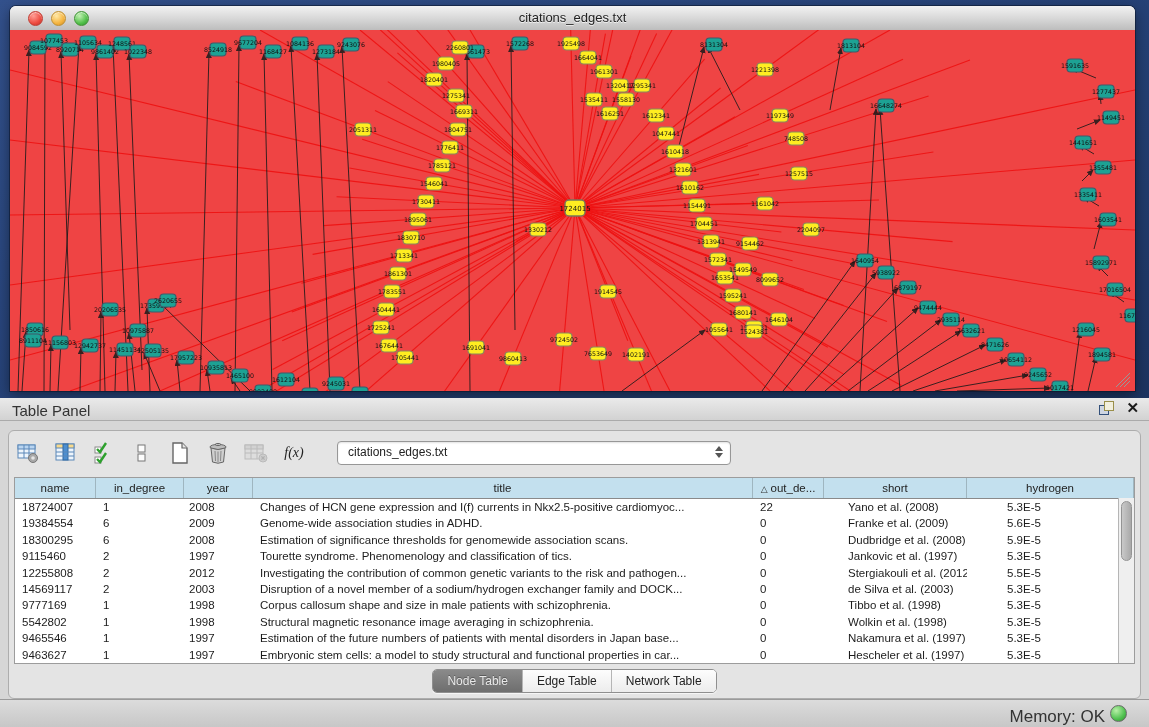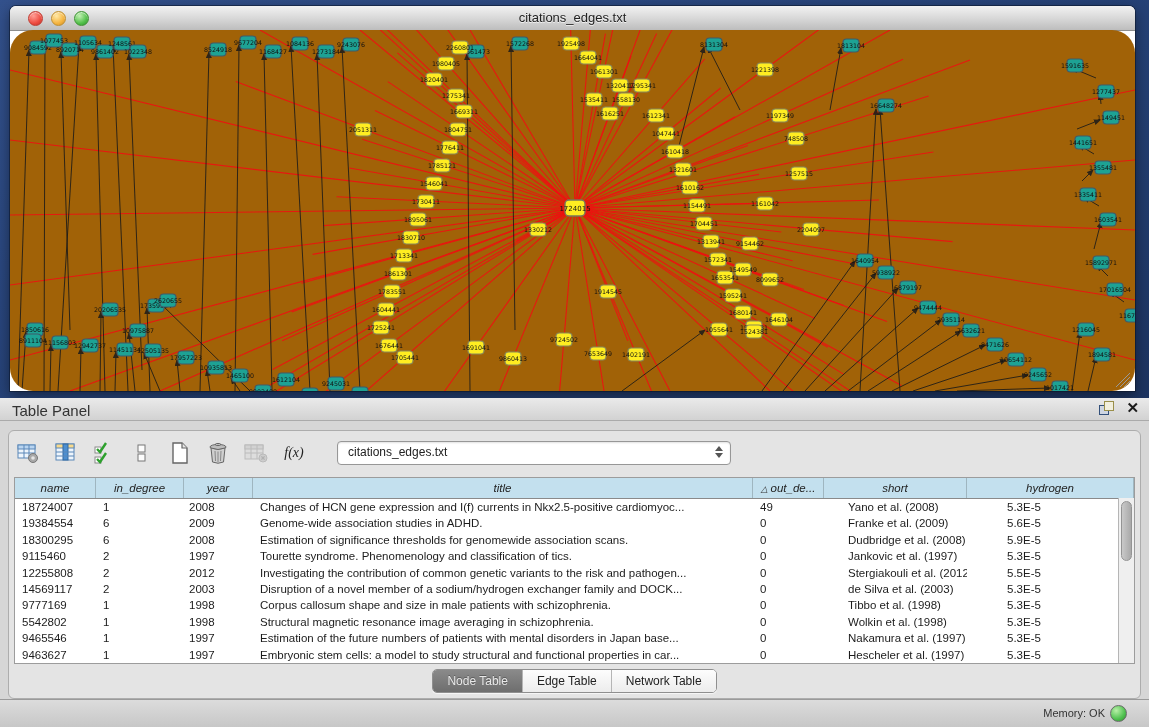--- a/index.html
+++ b/index.html
@@ -23,21 +23,21 @@
   }
   .traffic{position:absolute;top:5px;left:18px;display:flex;gap:8px;}
   .light{width:13px;height:13px;border-radius:50%;box-shadow:inset 0 1px 1px rgba(255,255,255,.6);}
   .light.red{background:radial-gradient(circle at 35% 30%,#ff9d95,#ee4b40 60%,#b93128);border:1px solid #c0392f;}
   .light.yellow{background:radial-gradient(circle at 35% 30%,#ffe9a8,#f5b43f 60%,#c9892a);border:1px solid #c08f2e;}
   .light.green{background:radial-gradient(circle at 35% 30%,#c2f0b3,#52c04a 60%,#2f8f2f);border:1px solid #3f9233;}
   .win-title{
     position:absolute;left:0;right:0;top:4px;text-align:center;
     font-size:13px;color:#222;text-shadow:0 1px 0 rgba(255,255,255,.7);
   }
-  .canvas-wrap{position:absolute;left:0;top:24px;right:0;bottom:0;background:#a16207;overflow:hidden;border-radius:23px;}
+  .canvas-wrap{position:absolute;left:0;top:24px;right:0;bottom:0;background:#ef4444;overflow:hidden;}
   .canvas-wrap svg{display:block;}
   
   .table-panel{position:absolute;left:0;top:398px;width:1149px;bottom:0;background:#d6d6d6;}
   .tp-header{
     position:absolute;left:0;top:0;right:0;height:22px;
     background:linear-gradient(#eaeaea,#d2d2d2);
     border-bottom:1px solid #aaa;
   }
   .tp-title{position:absolute;left:12px;top:4px;font-size:15px;color:#333;}
   .tp-actions{position:absolute;right:10px;top:2px;display:flex;gap:12px;align-items:center;}
@@ -57,21 +57,21 @@
     border:1px solid #979797;border-radius:4px;box-shadow:inset 0 1px 2px rgba(0,0,0,.12);
   }
   .combo-text{position:absolute;left:10px;top:3px;font-size:12px;color:#222;}
   .combo-arrows{position:absolute;right:7px;top:4px;display:flex;flex-direction:column;gap:2px;}
   .arr-up{width:0;height:0;border-left:4px solid transparent;border-right:4px solid transparent;border-bottom:5px solid #555;}
   .arr-dn{width:0;height:0;border-left:4px solid transparent;border-right:4px solid transparent;border-top:5px solid #555;}
   
   .table-wrap{position:absolute;left:5px;right:5px;top:46px;bottom:34px;background:#fff;border:1px solid #9c9c9c;overflow:hidden;}
   .thead{display:flex;height:20px;background:#c3e0ee;border-bottom:1px solid #8a8a8a;}
   .th{font-size:11.5px;color:#222;text-align:center;line-height:20px;border-right:1px solid #9fb6c0;box-sizing:border-box;
-      overflow:hidden;white-space:nowrap;font-style:italic;}
+      overflow:hidden;white-space:nowrap;}
   .sort-tri{font-size:9px;margin-right:3px;color:#333;}
   .tr{display:flex;height:16.4px;background:#fff;}
   .td{font-size:11.5px;color:#1c1c1c;line-height:16.4px;white-space:nowrap;overflow:hidden;box-sizing:border-box;}
   .c0{width:81px;padding-left:7px;}
   .c1{width:88px;padding-left:7px;}
   .c2{width:69px;padding-left:5px;}
   .c3{width:500px;padding-left:7px;}
   .c4{width:71px;padding-left:7px;}
   .c5{width:143px;padding-left:24px;}
   .c6{flex:1;padding-left:40px;}
@@ -83,21 +83,21 @@
   .tabbar{position:absolute;left:0;right:0;bottom:5px;height:24px;display:flex;justify-content:center;}
   .seg{display:flex;border:1px solid #8f8f8f;border-radius:5px;overflow:hidden;height:22px;background:#fff;
       box-shadow:0 1px 1px rgba(255,255,255,.7);}
   .seg-btn{font-size:12px;color:#222;padding:0 14px;line-height:22px;background:linear-gradient(#fdfdfd,#ececec);
       border-right:1px solid #b5b5b5;cursor:default;}
   .seg-btn:last-child{border-right:none;}
   .seg-btn.active{background:linear-gradient(#8a8a8a,#6e6e6e);color:#e9e9e9;text-shadow:0 -1px 0 rgba(0,0,0,.3);}
   
   .statusbar{position:absolute;left:0;right:0;bottom:0;height:27px;background:linear-gradient(#dcdcdc,#c7c7c7);
       border-top:1px solid #9a9a9a;}
-  .mem-label{position:absolute;right:44px;top:7px;font-size:11px;color:#333;}
+  .mem-label{position:absolute;right:44px;top:7px;font-size:17px;color:#333;}
   .mem-dot{position:absolute;right:22px;top:5px;width:15px;height:15px;border-radius:50%;
       background:radial-gradient(circle at 35% 30%,#b8f0a8,#4fc14f 60%,#2f8f2f);border:1px solid #6a6a6a;}
 </style>
 </head>
 <body>
 
 <div class="net-window">
   <div class="titlebar">
     <div class="traffic">
       <div class="light red"></div>
@@ -588,21 +588,21 @@
           <div class="th c4"><span class="sort-tri">△</span>out_de...</div>
           <div class="th c5">short</div>
           <div class="th c6">hydrogen</div>
         </div>
       <div id="table-body">
           <div class="tr">
             <div class="td c0">18724007</div>
             <div class="td c1">1</div>
             <div class="td c2">2008</div>
             <div class="td c3">Changes of HCN gene expression and I(f) currents in Nkx2.5-positive cardiomyoc...</div>
-            <div class="td c4">49</div>
+            <div class="td c4">22</div>
             <div class="td c5">Yano et al. (2008)</div>
             <div class="td c6">5.3E-5</div>
           </div>
           <div class="tr">
             <div class="td c0">19384554</div>
             <div class="td c1">6</div>
             <div class="td c2">2009</div>
             <div class="td c3">Genome-wide association studies in ADHD.</div>
             <div class="td c4">0</div>
             <div class="td c5">Franke et al. (2009)</div>

